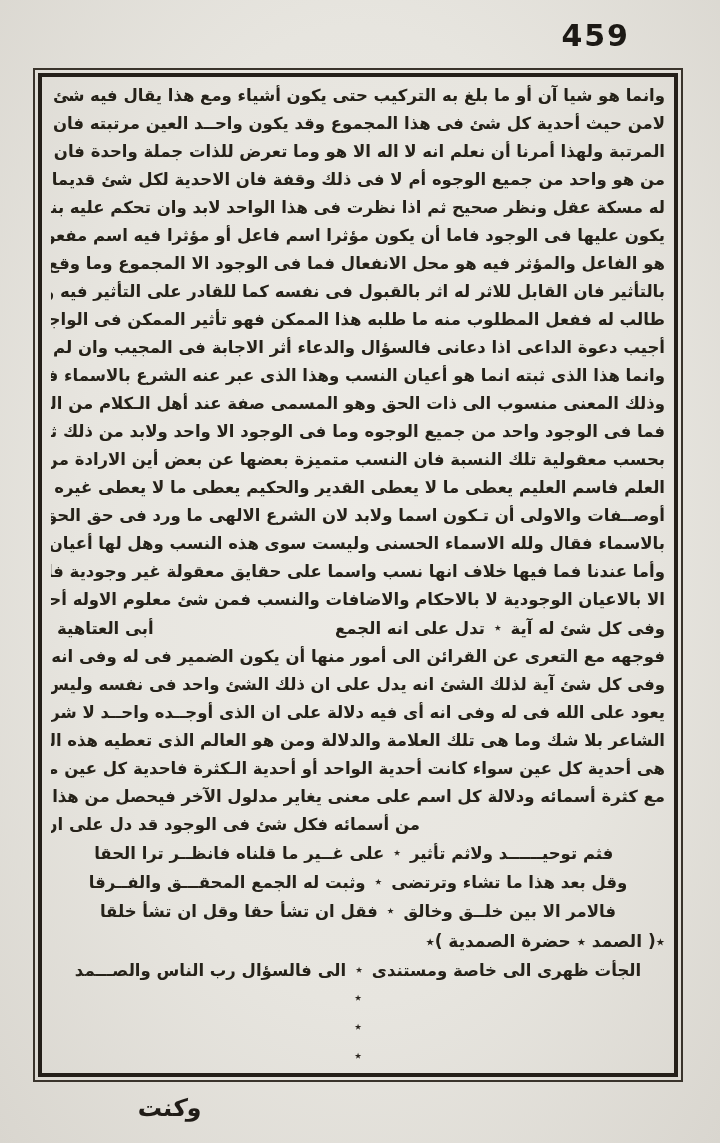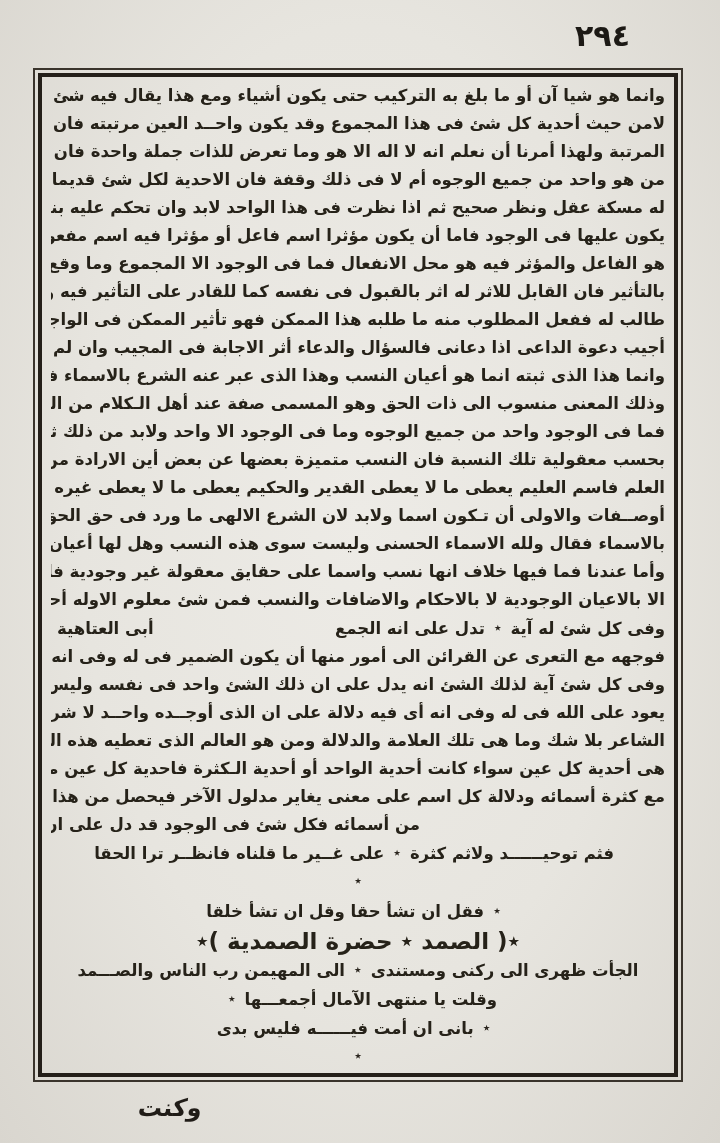--- a/index.html
+++ b/index.html
@@ -47,32 +47,32 @@
     display:flex;justify-content:center;align-items:baseline;
     height:29px;line-height:29px;white-space:nowrap;
   }
   .hemi{display:inline-block;}
   .poem-a .hemi{min-width:212px;}
   .poem-b .hemi{min-width:228px;}
   .hemi.r{text-align:left;}
   .hemi.l{text-align:left;}
   .star{display:inline-block;padding:0 9px;font-size:14px;position:relative;top:-2px;color:#2a251e;}
   .section-heading{
-    height:30px;line-height:30px;text-align:center;font-size:23px;letter-spacing:1px;
+    height:30px;line-height:30px;font-size:17px;letter-spacing:1px;
   }
   .catchword{
     position:absolute;left:138px;top:1094px;
     font-size:24px;font-weight:bold;color:#201c17;
     transform:skewX(-6deg);
   }
 </style>
 </head>
 <body>
 
-<div class="page-number">٢٩٤</div>
+<div class="page-number">459</div>
 
 <div class="frame-outer">
   <div class="frame-inner">
     <div class="text-area">
 
       <div class="prose-line">وانما هو شيا آن أو ما بلغ به التركيب حتى يكون أشياء ومع هذا يقال فيه شئ من حيث أحــدية المجموع والتركيب</div>
       <div class="prose-line">لامن حيث أحدية كل شئ فى هذا المجموع وقد يكون واحــد العين مرتبته فان الله واحــد فى الوهيته فهو واحــد</div>
       <div class="prose-line">المرتبة ولهذا أمرنا أن نعلم انه لا اله الا هو وما تعرض للذات جملة واحدة فان احدية الذات تعقل ولكن هل فى الوجود</div>
       <div class="prose-line">من هو واحد من جميع الوجوه أم لا فى ذلك وقفة فان الاحدية لكل شئ قديما وحديثا معقولة بلا شك لا يعترى فيها من</div>
       <div class="prose-line">له مسكة عقل ونظر صحيح ثم اذا نظرت فى هذا الواحد لابد وان تحكم عليه بنسبة ما أدناها الرتبة فانه لا يخلو عن رتبة</div>
@@ -99,48 +99,49 @@
       <div class="prose-line">فوجهه مع التعرى عن القرائن الى أمور منها أن يكون الضمير فى له وفى انه يعودان على الشئ المذكور فكأنه يقول</div>
       <div class="prose-line">وفى كل شئ آية لذلك الشئ انه يدل على ان ذلك الشئ واحد فى نفسه وليس كذلك الا لعينه خاصة وقد يكون الضمير</div>
       <div class="prose-line">يعود على الله فى له وفى انه أى فيه دلالة على ان الذى أوجــده واحــد لا شريك له فى ايجاد هــذا الشئ وهو مقصود</div>
       <div class="prose-line">الشاعر بلا شك وما هى تلك العلامة والدلالة ومن هو العالم الذى تعطيه هذه الدلالة توحيد الموجد فاعلم ان الدلالة</div>
       <div class="prose-line">هى أحدية كل عين سواء كانت أحدية الواحد أو أحدية الـكثرة فاحدية كل عين ممكنة تدل على أحــدية عين الحق</div>
       <div class="prose-line">مع كثرة أسمائه ودلالة كل اسم على معنى يغاير مدلول الآخر فيحصل من هذا أحدية الحق فى عينه واحدية الـكثرة</div>
       <div class="last-line">من أسمائه فكل شئ فى الوجود قد دل على ان الحق واحد فى أسمائه وفى ذاته فاعلم ذلك</div>
 
       <div class="poem-a">
         <div class="verse">
-          <span class="hemi r">فثم توحيــــــد ولاثم كثرة</span>
+          <span class="hemi r">فثم توحيــــــد ولاثم تأثير</span>
           <span class="star">٭</span>
           <span class="hemi l">على غــير ما قلناه فانظــر ترا الحقا</span>
         </div>
         <div class="verse">
+          <span class="hemi r">وقل بعد هذا ما تشاء وترتضى</span>
           <span class="star">٭</span>
+          <span class="hemi l">وثبت له الجمع المحقـــق والفــرقا</span>
         </div>
         <div class="verse">
+          <span class="hemi r">فالامر الا بين خلــق وخالق</span>
           <span class="star">٭</span>
           <span class="hemi l">فقل ان تشأ حقا وقل ان تشأ خلقا</span>
         </div>
       </div>
 
       <div class="section-heading">٭( الصمد ٭ حضرة الصمدية )٭</div>
 
       <div class="poem-b">
         <div class="verse">
-          <span class="hemi r">الجأت ظهرى الى ركنى ومستندى</span>
+          <span class="hemi r">الجأت ظهرى الى خاصة ومستندى</span>
           <span class="star">٭</span>
-          <span class="hemi l">الى المهيمن رب الناس والصـــمد</span>
+          <span class="hemi l">الى فالسؤال رب الناس والصـــمد</span>
         </div>
         <div class="verse">
-          <span class="hemi r">وقلت يا منتهى الآمال أجمعـــها</span>
           <span class="star">٭</span>
         </div>
         <div class="verse">
           <span class="star">٭</span>
-          <span class="hemi l">بانى ان أمت فيــــــه فليس بدى</span>
         </div>
         <div class="verse">
           <span class="star">٭</span>
         </div>
       </div>
 
     </div>
   </div>
 </div>
 

